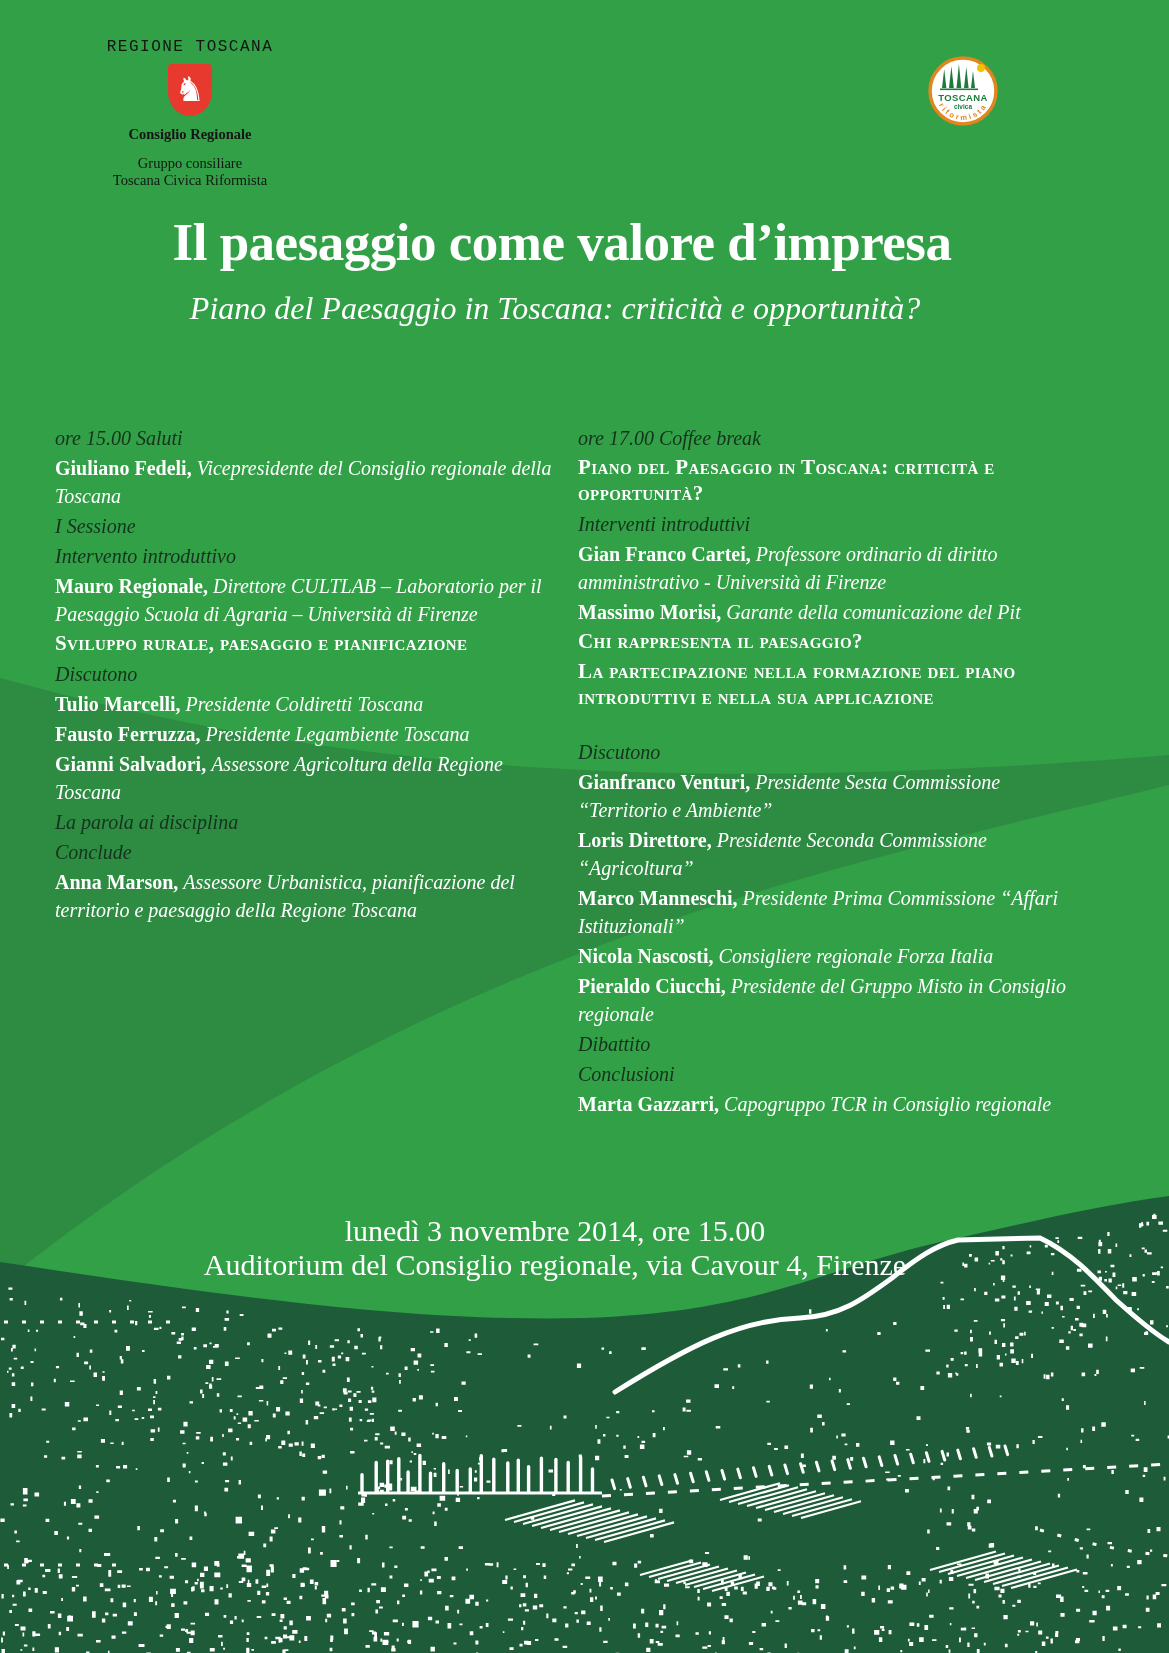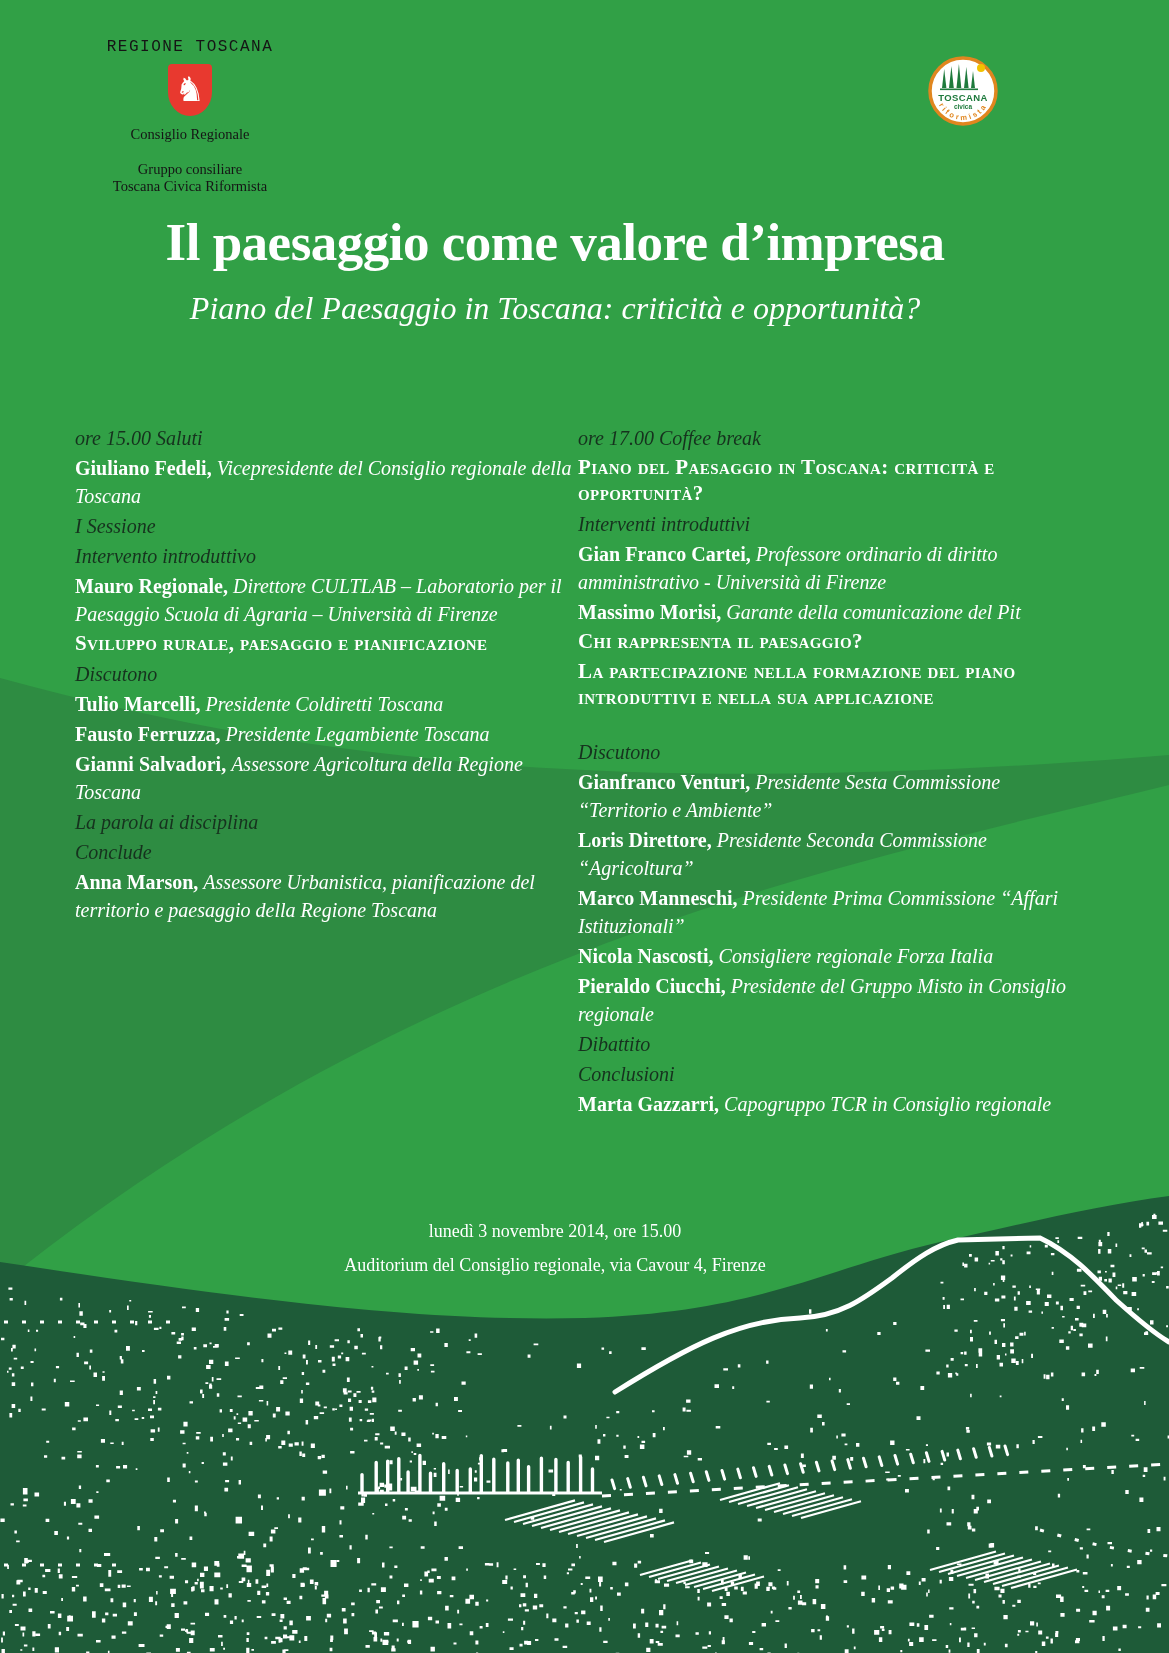--- a/index.html
+++ b/index.html
@@ -15,54 +15,54 @@
   .sketch-stroke{stroke:#ffffff;fill:none;}
 
   
   .org{position:absolute;left:100px;top:38px;width:180px;text-align:center;color:#151515;}
   .org-title{font-size:16px;letter-spacing:1.5px;font-weight:normal;font-family:Liberation Mono, monospace;}
   .shield{width:44px;height:52px;margin:8px auto 10px;background:var(--shield-red,#E8392F);
     border-radius:4px 4px 50% 50%/4px 4px 46% 46%;
     display:flex;align-items:center;justify-content:center;}
   .pegasus{font-family:"DejaVu Sans",sans-serif;font-size:34px;color:#ffffff;line-height:1;margin-top:-3px;}
   .org-line{font-size:14.5px;line-height:17px;}
-  .org-line.first{margin-bottom:18px;}
+  .org-line.first{margin-bottom:12px;font-weight:bold;}
 
   
   .badge-svg{position:absolute;left:926px;top:54px;}
   .badge-ring{fill:#ffffff;stroke:var(--badge-orange,#E0861F);stroke-width:3.5px;}
   .badge-tree{fill:var(--badge-green,#1E7A3C);}
   .badge-sun{fill:var(--sun-yellow,#F2C200);}
   .badge-name{fill:var(--badge-green,#1E7A3C);font-family:"Liberation Sans",sans-serif;
     font-weight:bold;font-size:9.5px;letter-spacing:.4px;}
   .badge-sub{fill:var(--badge-green,#1E7A3C);font-family:"Liberation Sans",sans-serif;
     font-weight:bold;font-size:6.5px;}
   .badge-arc{fill:var(--badge-orange,#E0861F);font-family:"Liberation Sans",sans-serif;
     font-weight:bold;font-size:7.5px;letter-spacing:2.5px;}
 
   
   .title{position:absolute;left:0;top:212px;width:1110px;text-align:center;margin:0;
-    color:#ffffff;font-size:53px;font-weight:bold;letter-spacing:-.5px;}
+    color:#ffffff;font-size:53px;font-weight:bold;letter-spacing:-.5px;padding-left:7px;}
   .subtitle{position:absolute;left:0;top:290px;width:1110px;text-align:center;margin:0;
     color:#ffffff;font-size:32px;font-weight:normal;font-style:italic;}
 
   
   .col{position:absolute;top:424px;z-index:2;}
-  .col.left{left:55px;width:505px;margin-left:20px;}
+  .col.left{left:55px;width:505px;}
   .col.right{left:578px;width:514px;}
   .item{margin:0 0 2px 0;font-size:20px;line-height:28px;color:var(--text-white,#fff);}
   .label{font-style:italic;color:var(--label-dark,#16321E);}
   .person .name{font-weight:bold;}
   .person .role{font-style:italic;}
   .smallcaps{font-weight:bold;font-variant:small-caps;letter-spacing:.4px;
     font-size:21px;line-height:26px;margin:2px 0 4px 0;}
 
   
   .footer{position:absolute;left:0;top:1214px;width:1110px;text-align:center;z-index:3;color:#ffffff;}
-  .footer .line{font-size:18px;line-height:34px;}
+  .footer .line{font-size:30px;line-height:34px;}
 </style>
 </head>
 <body>
 
 <div class="poster">
 
   <svg class="layer" width="1169" height="1653">
     <path class="band" d="M0,678 C300,760 620,800 1169,755 L1169,785 C860,862 430,940 0,1285 Z"></path>
   </svg>
 

